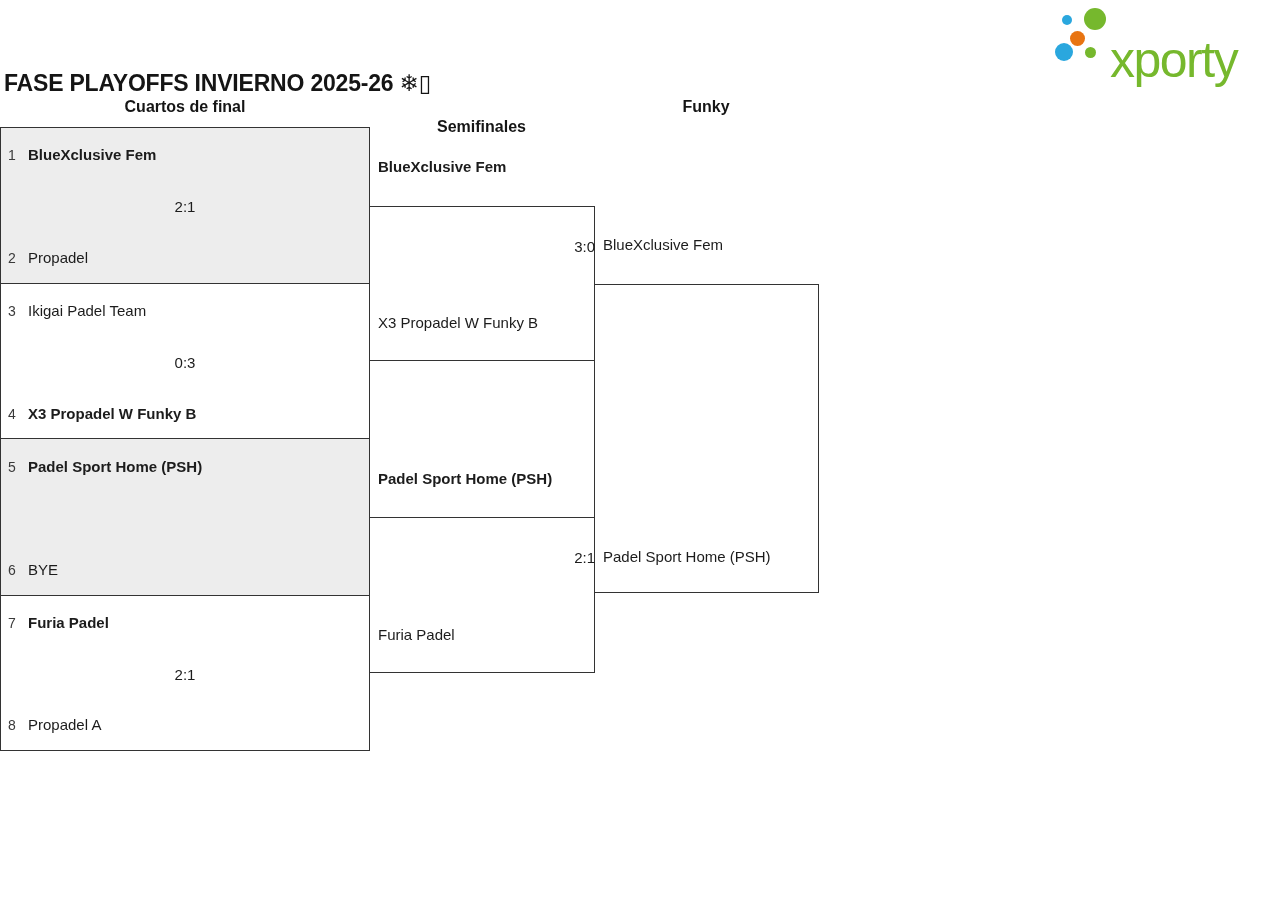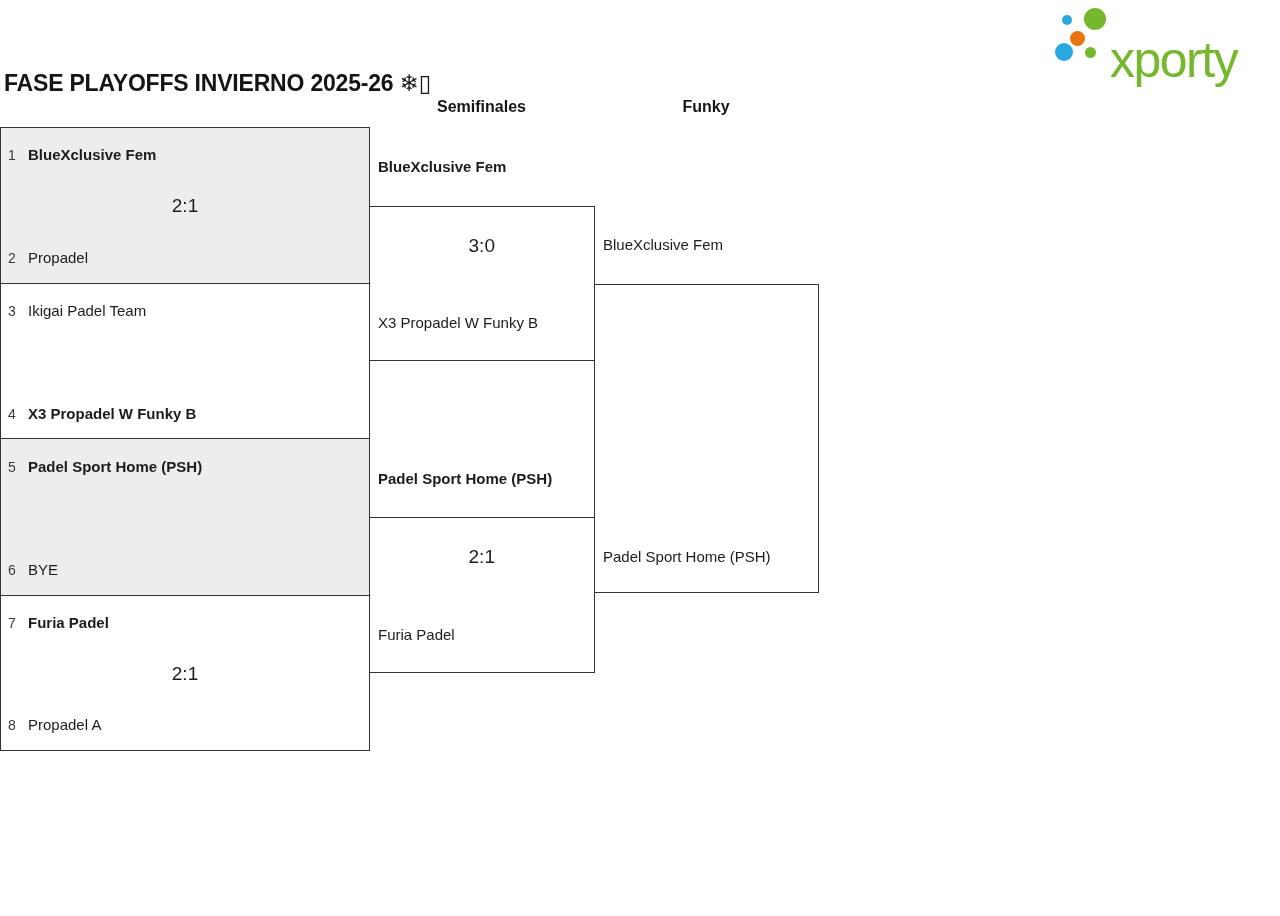--- a/index.html
+++ b/index.html
@@ -23,41 +23,41 @@
   .wordmark{
     position:absolute;left:62px;top:6px;font-size:50px;line-height:48px;font-weight:400;
     color:#76b82d;letter-spacing:-1.5px;margin-top:26px;
   }
   
   .round-header{
     position:absolute;top:98px;height:18px;line-height:18px;text-align:center;
     font-size:16px;font-weight:700;color:#151515;
   }
   .rh-qf{left:0;width:370px;}
-  .rh-sf{left:368px;width:227px;}
+  .rh-sf{left:368px;width:227px;margin-top:20px;}
   .rh-f {left:593px;width:226px;}
   
   .box{position:absolute;border:1.5px solid #333333;box-sizing:border-box;}
   .qf1{left:0;top:127px;width:370px;height:156px;background:#ededed;border-bottom:none;}
   .qf2{left:0;top:283px;width:370px;height:155px;background:#ffffff;border-bottom:none;}
   .qf3{left:0;top:438px;width:370px;height:157px;background:#ededed;border-bottom:none;}
   .qf4{left:0;top:595px;width:370px;height:156px;background:#ffffff;}
   .sf1{left:368.5px;top:205.5px;width:226.5px;height:155px;background:transparent;}
   .sf2{left:368.5px;top:517px;width:226.5px;height:155.5px;background:transparent;}
   .fin{left:593.5px;top:283.5px;width:225.5px;height:309px;background:transparent;}
   
   .row{position:absolute;left:8px;display:flex;align-items:baseline;transform:translateY(-50%);}
   .seed{width:20px;flex:0 0 20px;font-size:14px;color:#3a3a3a;}
   .team{font-size:15px;color:#1c1c1c;white-space:nowrap;}
   .winner{font-weight:700;}
   .score{
-    position:absolute;transform:translateY(-50%);font-size:19px;color:#1c1c1c;text-align:center;
+    position:absolute;transform:translateY(-50%);font-size:15px;color:#1c1c1c;text-align:center;
   }
   .qf-score{left:0;width:370px;}
-  .sf-score{left:368.5px;width:226.5px;}
+  .sf-score{left:368.5px;width:226.5px;text-align:right;}
   .adv-label{
     position:absolute;transform:translateY(-50%);font-size:15px;color:#1c1c1c;white-space:nowrap;
   }
 </style>
 </head>
 <body>
 
 <div id="canvas">
 
   <div class="page-title">
@@ -67,20 +67,21 @@
 
   <div class="logo">
     <span class="dot dot-blue-small"></span>
     <span class="dot dot-green-large"></span>
     <span class="dot dot-orange"></span>
     <span class="dot dot-blue-large"></span>
     <span class="dot dot-green-small"></span>
     <span class="wordmark">xporty</span>
   </div>
 
+  <div class="round-header rh-qf">Cuartos de final</div>
   <div class="round-header rh-sf">Semifinales</div>
   <div class="round-header rh-f">Funky</div>
 
   <div class="box qf1"></div>
   <div class="box qf2"></div>
   <div class="box qf3"></div>
   <div class="box qf4"></div>
   <div class="box sf1"></div>
   <div class="box sf2"></div>
   <div class="box fin"></div>
@@ -92,20 +93,21 @@
   <div class="score qf-score" style="top:205.5px">2:1</div>
   <div class="row" style="top:257px">
     <span class="seed">2</span>
     <span class="team">Propadel</span>
   </div>
 
   <div class="row" style="top:310px">
     <span class="seed">3</span>
     <span class="team">Ikigai Padel Team</span>
   </div>
+  <div class="score qf-score" style="top:361.5px">0:3</div>
   <div class="row" style="top:413px">
     <span class="seed">4</span>
     <span class="team winner">X3 Propadel W Funky B</span>
   </div>
 
   <div class="row" style="top:466px">
     <span class="seed">5</span>
     <span class="team winner">Padel Sport Home (PSH)</span>
   </div>
   <div class="row" style="top:569px">

